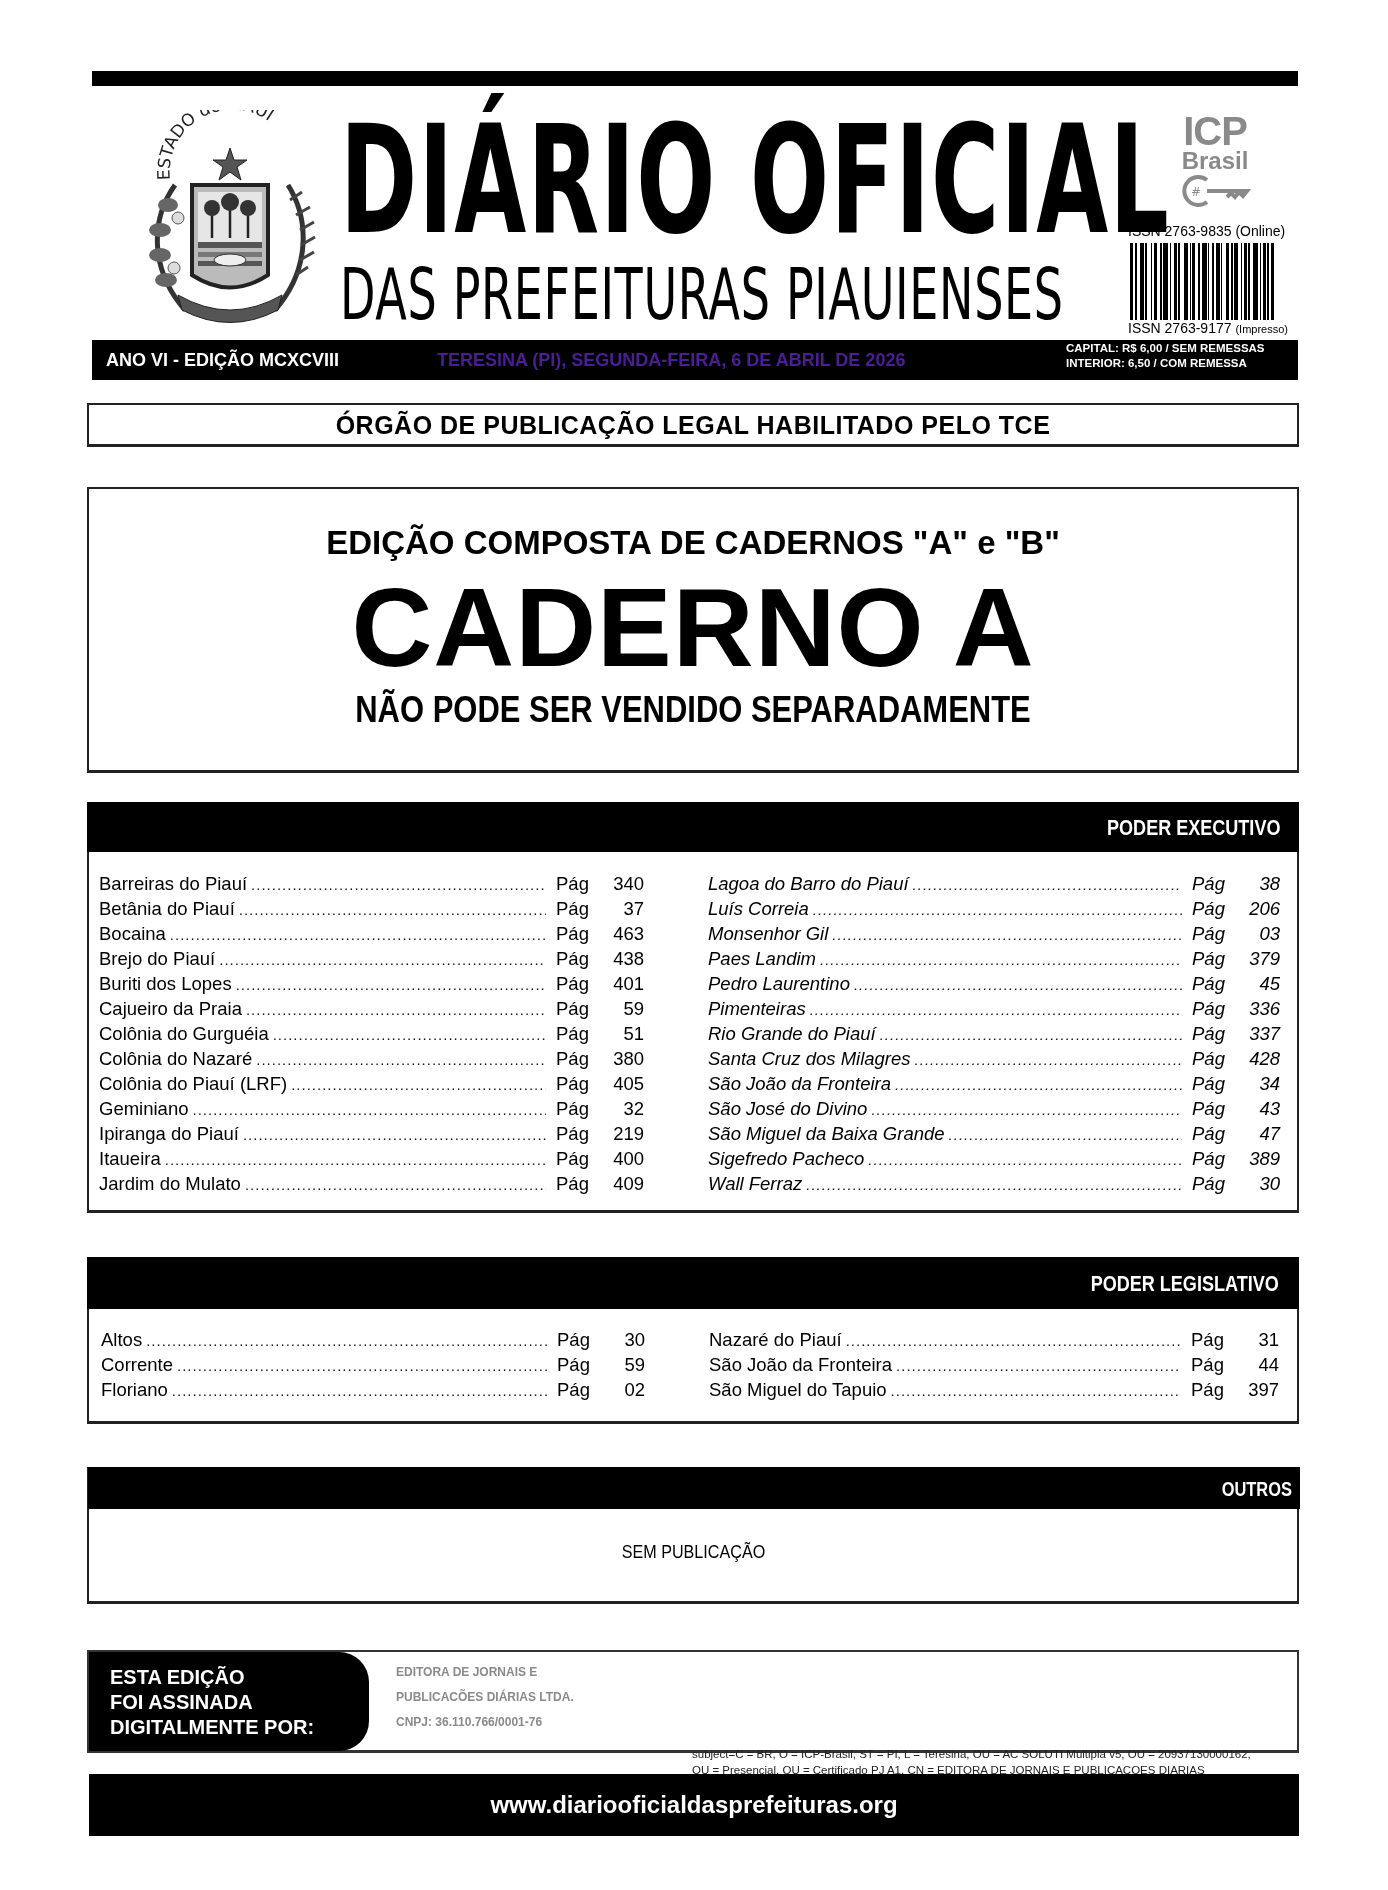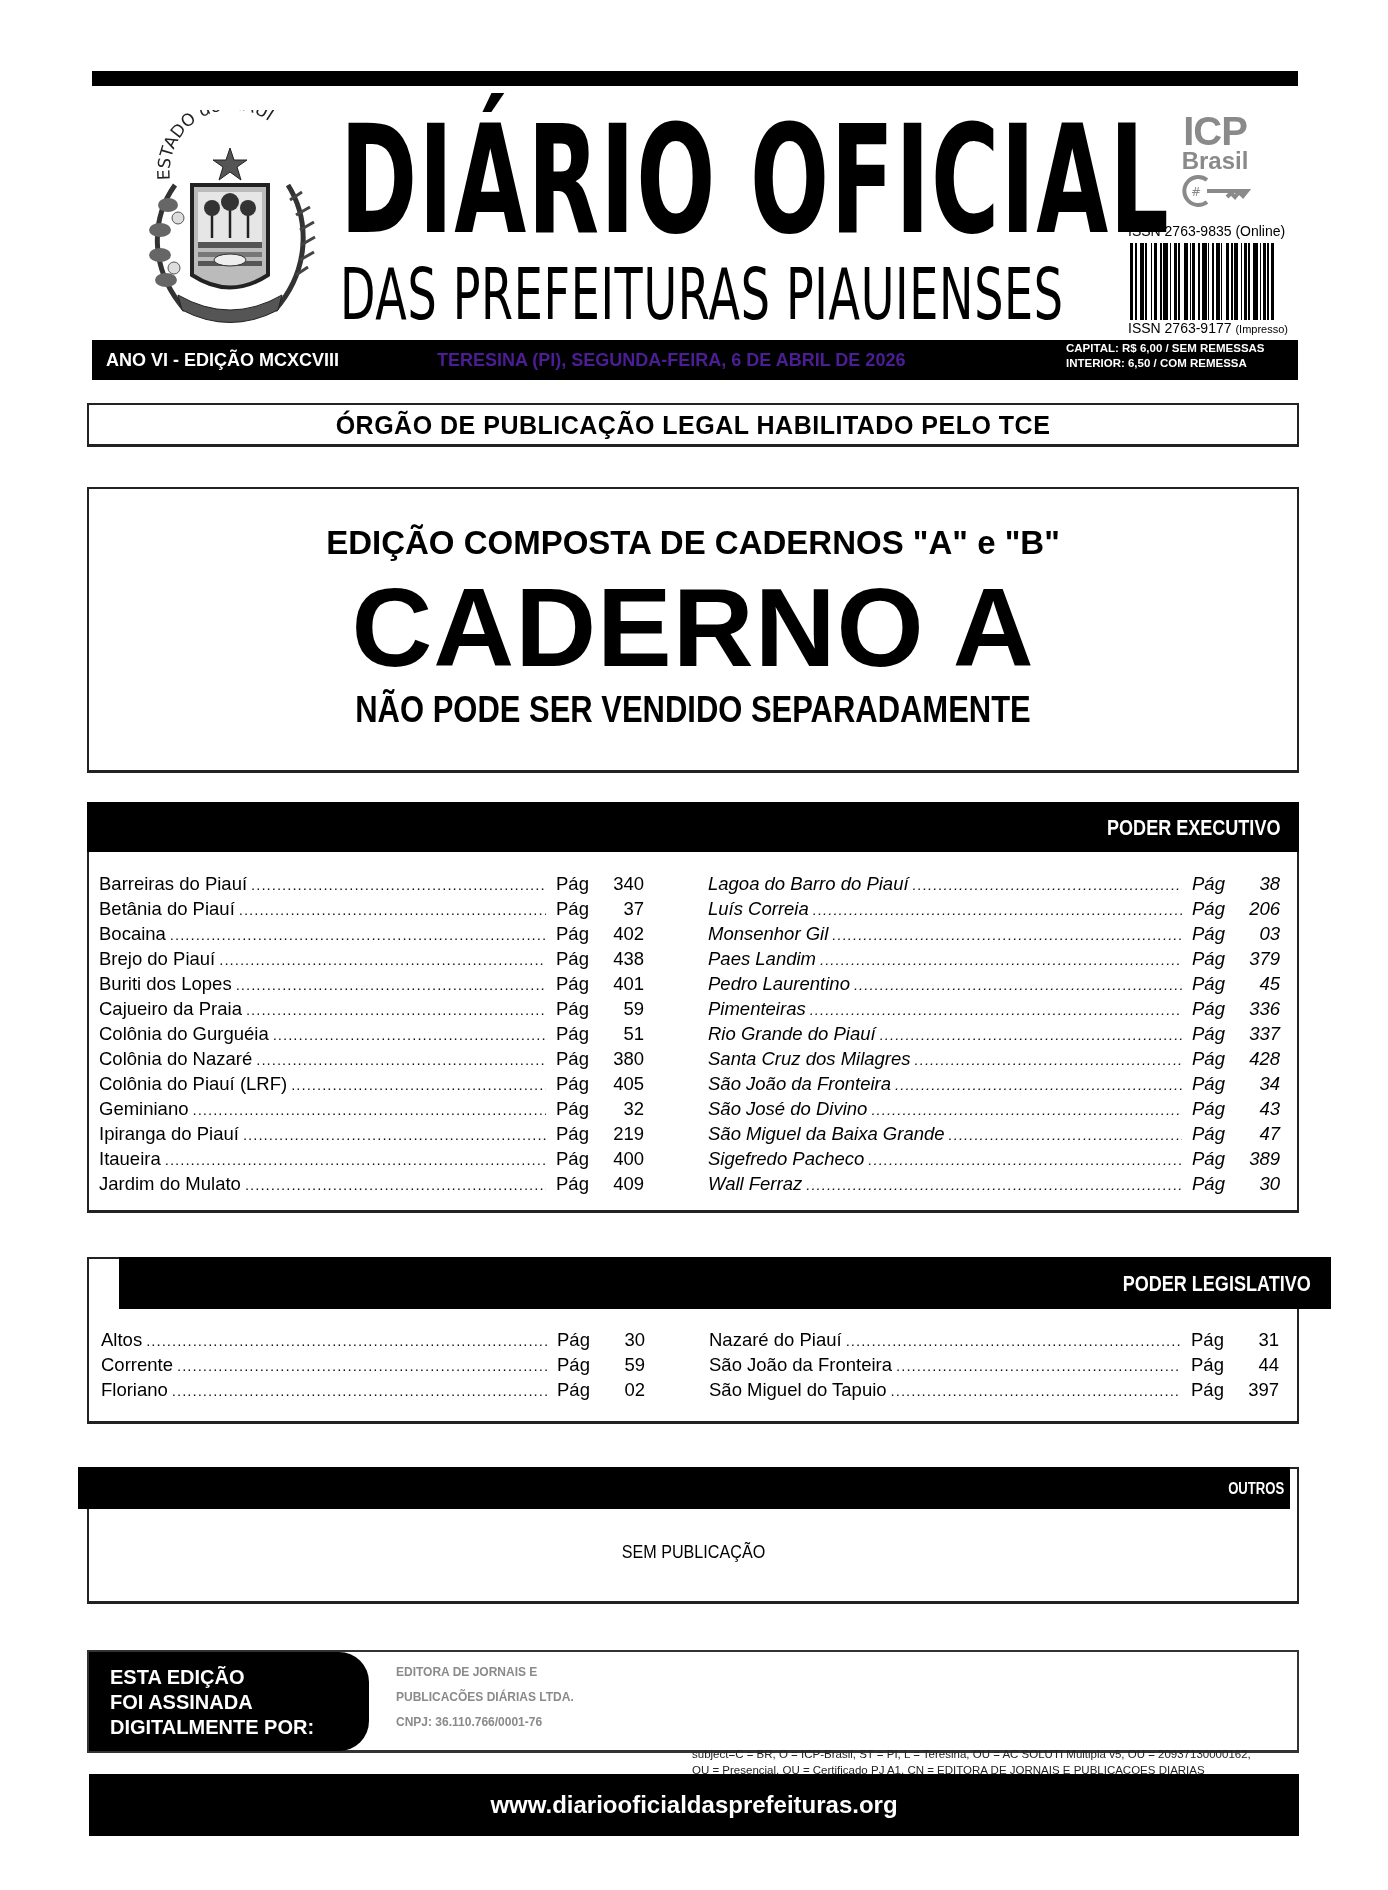--- a/index.html
+++ b/index.html
@@ -55,23 +55,23 @@
   #caderno-note { left: 87px; top: 688px; width: 1212px; text-align: center;
     font-weight: bold; font-size: 36px; line-height: 44px;
     transform: scaleX(0.86); transform-origin: center top; }
 
   
   .section-head { background: #000; color: #fff; text-align: right; font-weight: bold; }
   .section-head span { display: inline-block; transform: scaleX(0.82); }
   #exec-box { left: 87px; top: 802px; width: 1212px; height: 411px; }
   #exec-head { left: 87px; top: 802px; width: 1212px; height: 50px; font-size: 22px; line-height: 52px; }
   #leg-box { left: 87px; top: 1257px; width: 1212px; height: 167px; }
-  #leg-head { left: 87px; top: 1257px; width: 1212px; height: 52px; font-size: 22px; line-height: 54px; margin-left: 32px; }
+  #leg-head { left: 87px; top: 1257px; width: 1212px; height: 52px; font-size: 22px; line-height: 54px; }
   #out-box { left: 87px; top: 1467px; width: 1212px; height: 137px; }
-  #out-head { left: 78px; top: 1467px; width: 1212px; height: 42px; font-size: 16px; line-height: 44px; }
+  #out-head { left: 88px; top: 1467px; width: 1212px; height: 42px; font-size: 20px; line-height: 44px; }
   #out-text { left: 87px; top: 1540px; width: 1212px; text-align: center; font-size: 19px; line-height: 24px; }
   #out-text span { display: inline-block; transform: scaleX(0.85); }
 
   .toc-col { position: absolute; }
   .toc-row { display: flex; align-items: baseline; height: 25px; font-size: 18.5px; line-height: 25px; white-space: nowrap; }
   .toc-name { flex: 0 0 auto; padding-right: 4px; }
   .toc-dots { flex: 1 1 auto; overflow: hidden; letter-spacing: 1px; font-size: 15px; color: #111; }
   .toc-dots::before { content: "........................................................................................................................................................"; }
   .toc-pag { flex: 0 0 auto; padding-left: 10px; width: 58px; }
   .toc-num { flex: 0 0 auto; text-align: right; width: 40px; }
@@ -234,21 +234,21 @@
   <div class="toc-row">
       <span class="toc-name">Betânia do Piauí</span>
       <span class="toc-dots"></span>
       <span class="toc-pag">Pág</span>
       <span class="toc-num">37</span>
     </div>
   <div class="toc-row">
       <span class="toc-name">Bocaina</span>
       <span class="toc-dots"></span>
       <span class="toc-pag">Pág</span>
-      <span class="toc-num">402</span>
+      <span class="toc-num">463</span>
     </div>
   <div class="toc-row">
       <span class="toc-name">Brejo do Piauí</span>
       <span class="toc-dots"></span>
       <span class="toc-pag">Pág</span>
       <span class="toc-num">438</span>
     </div>
   <div class="toc-row">
       <span class="toc-name">Buriti dos Lopes</span>
       <span class="toc-dots"></span>

